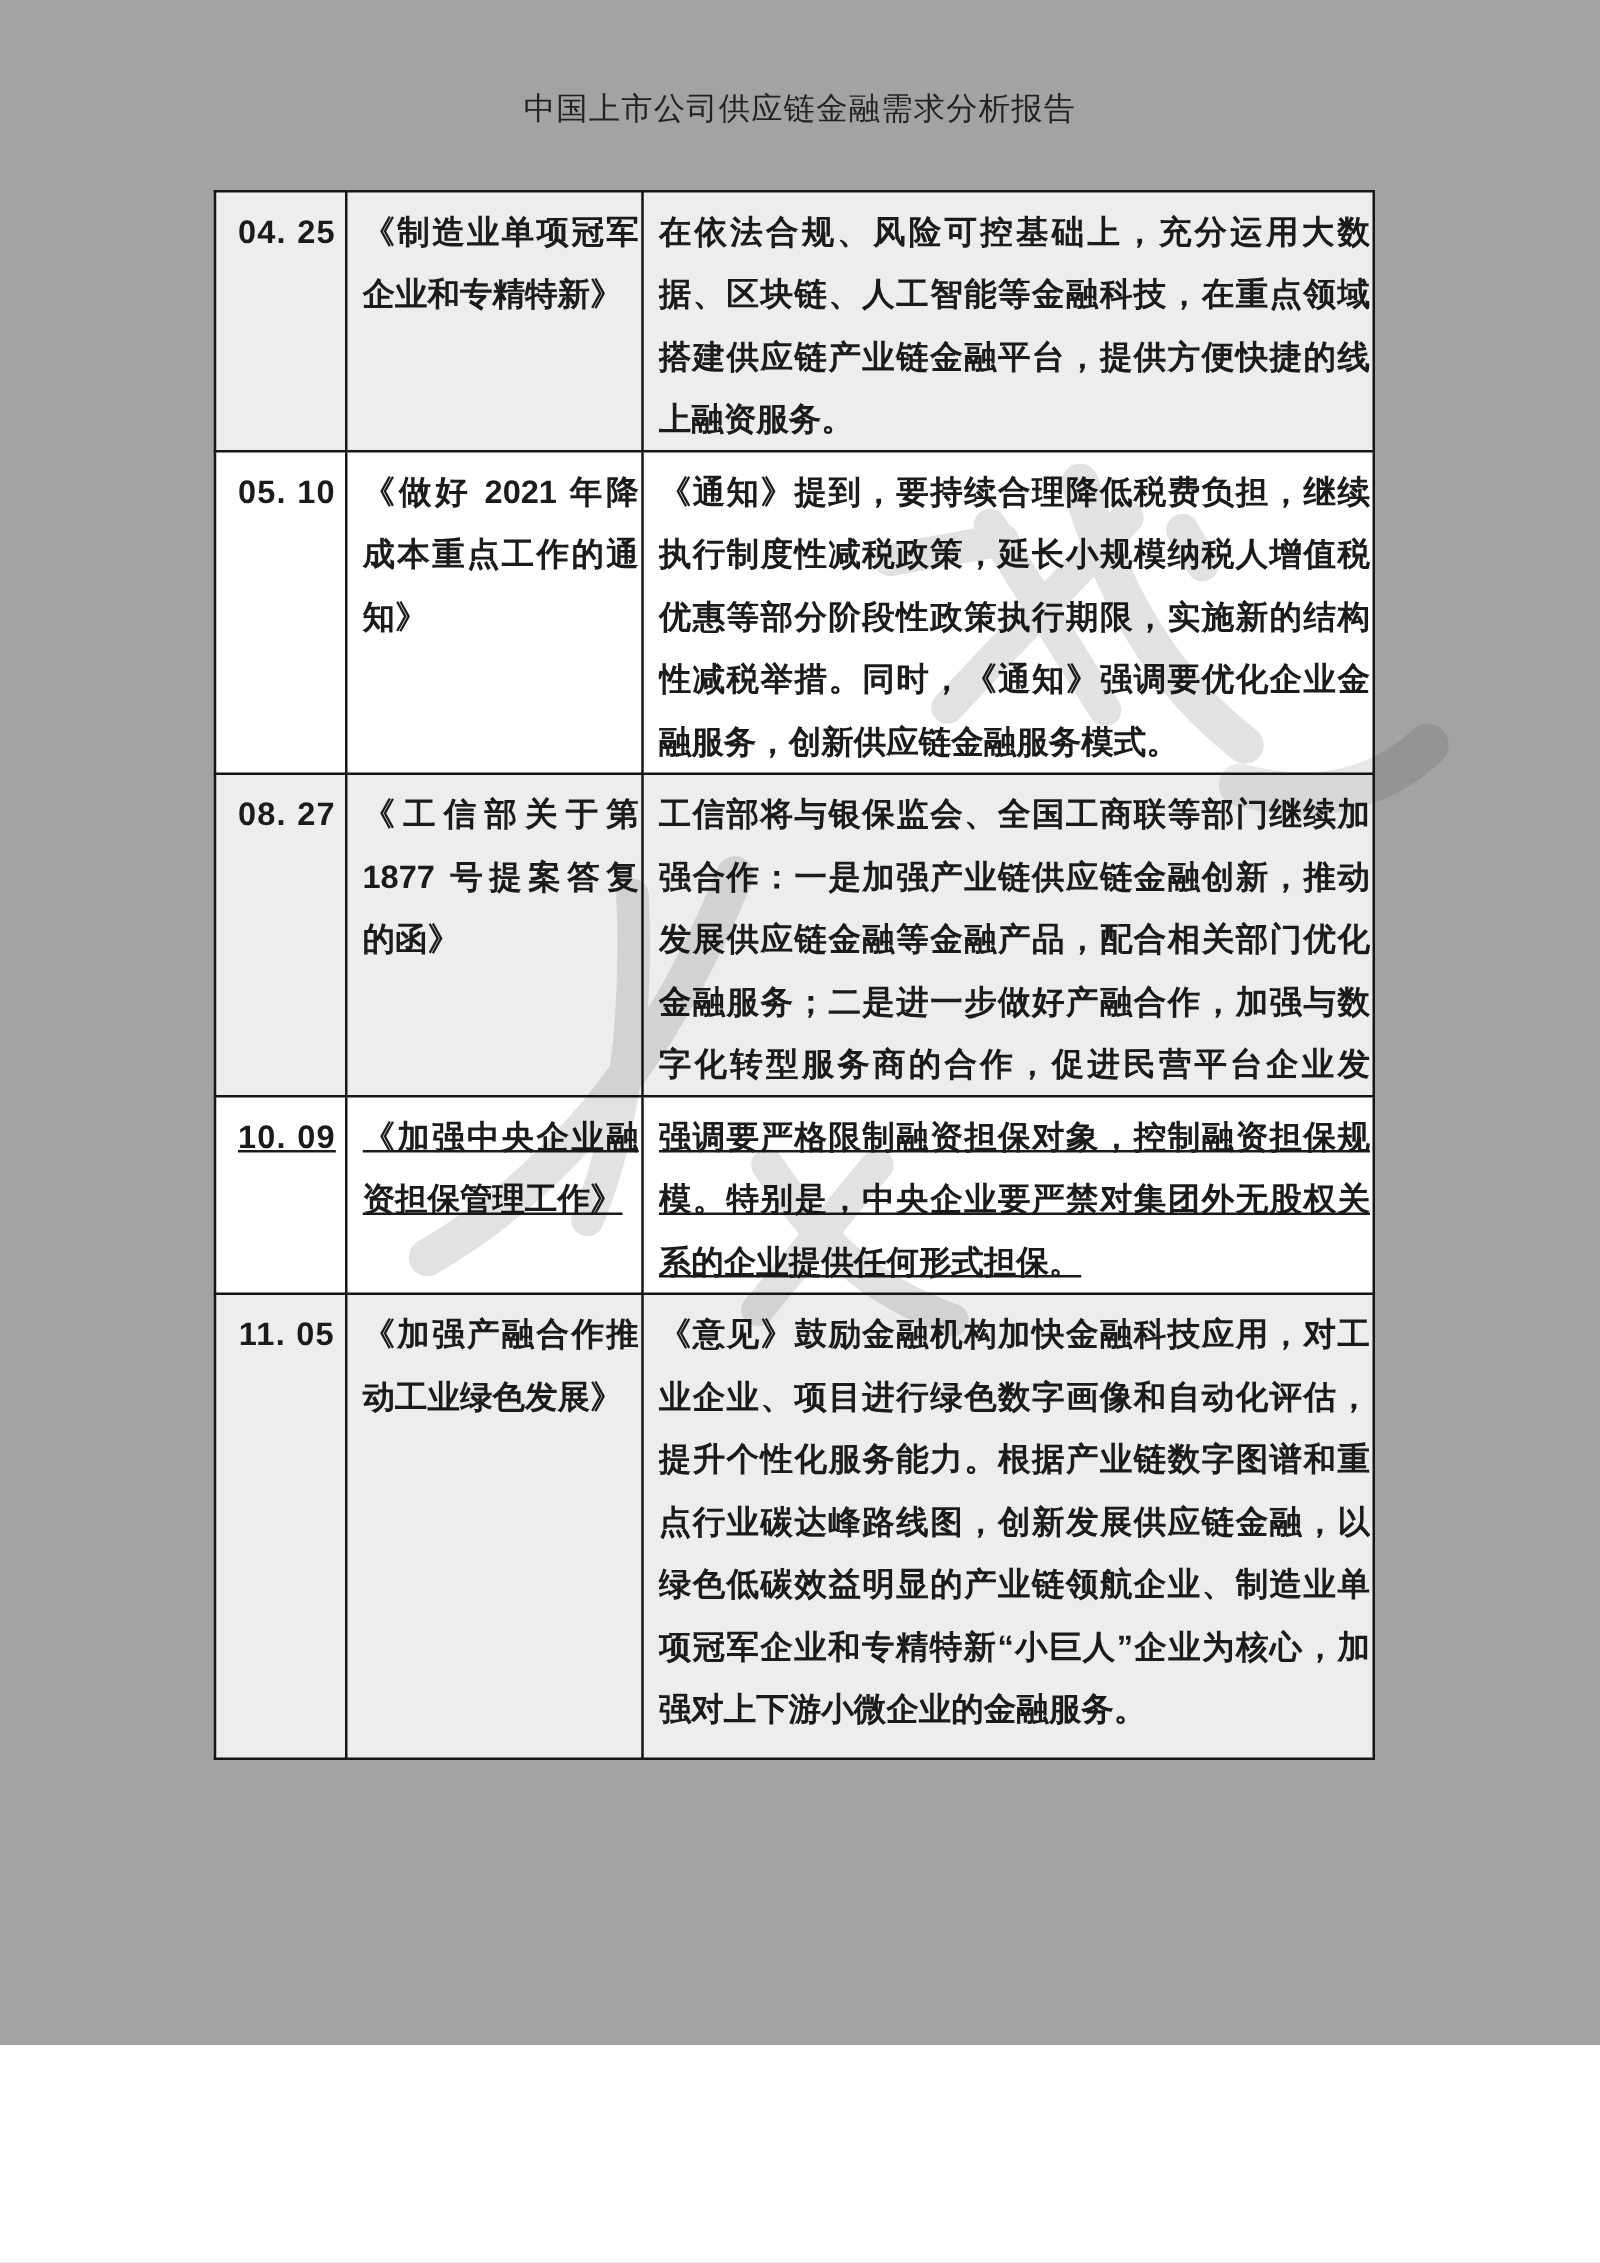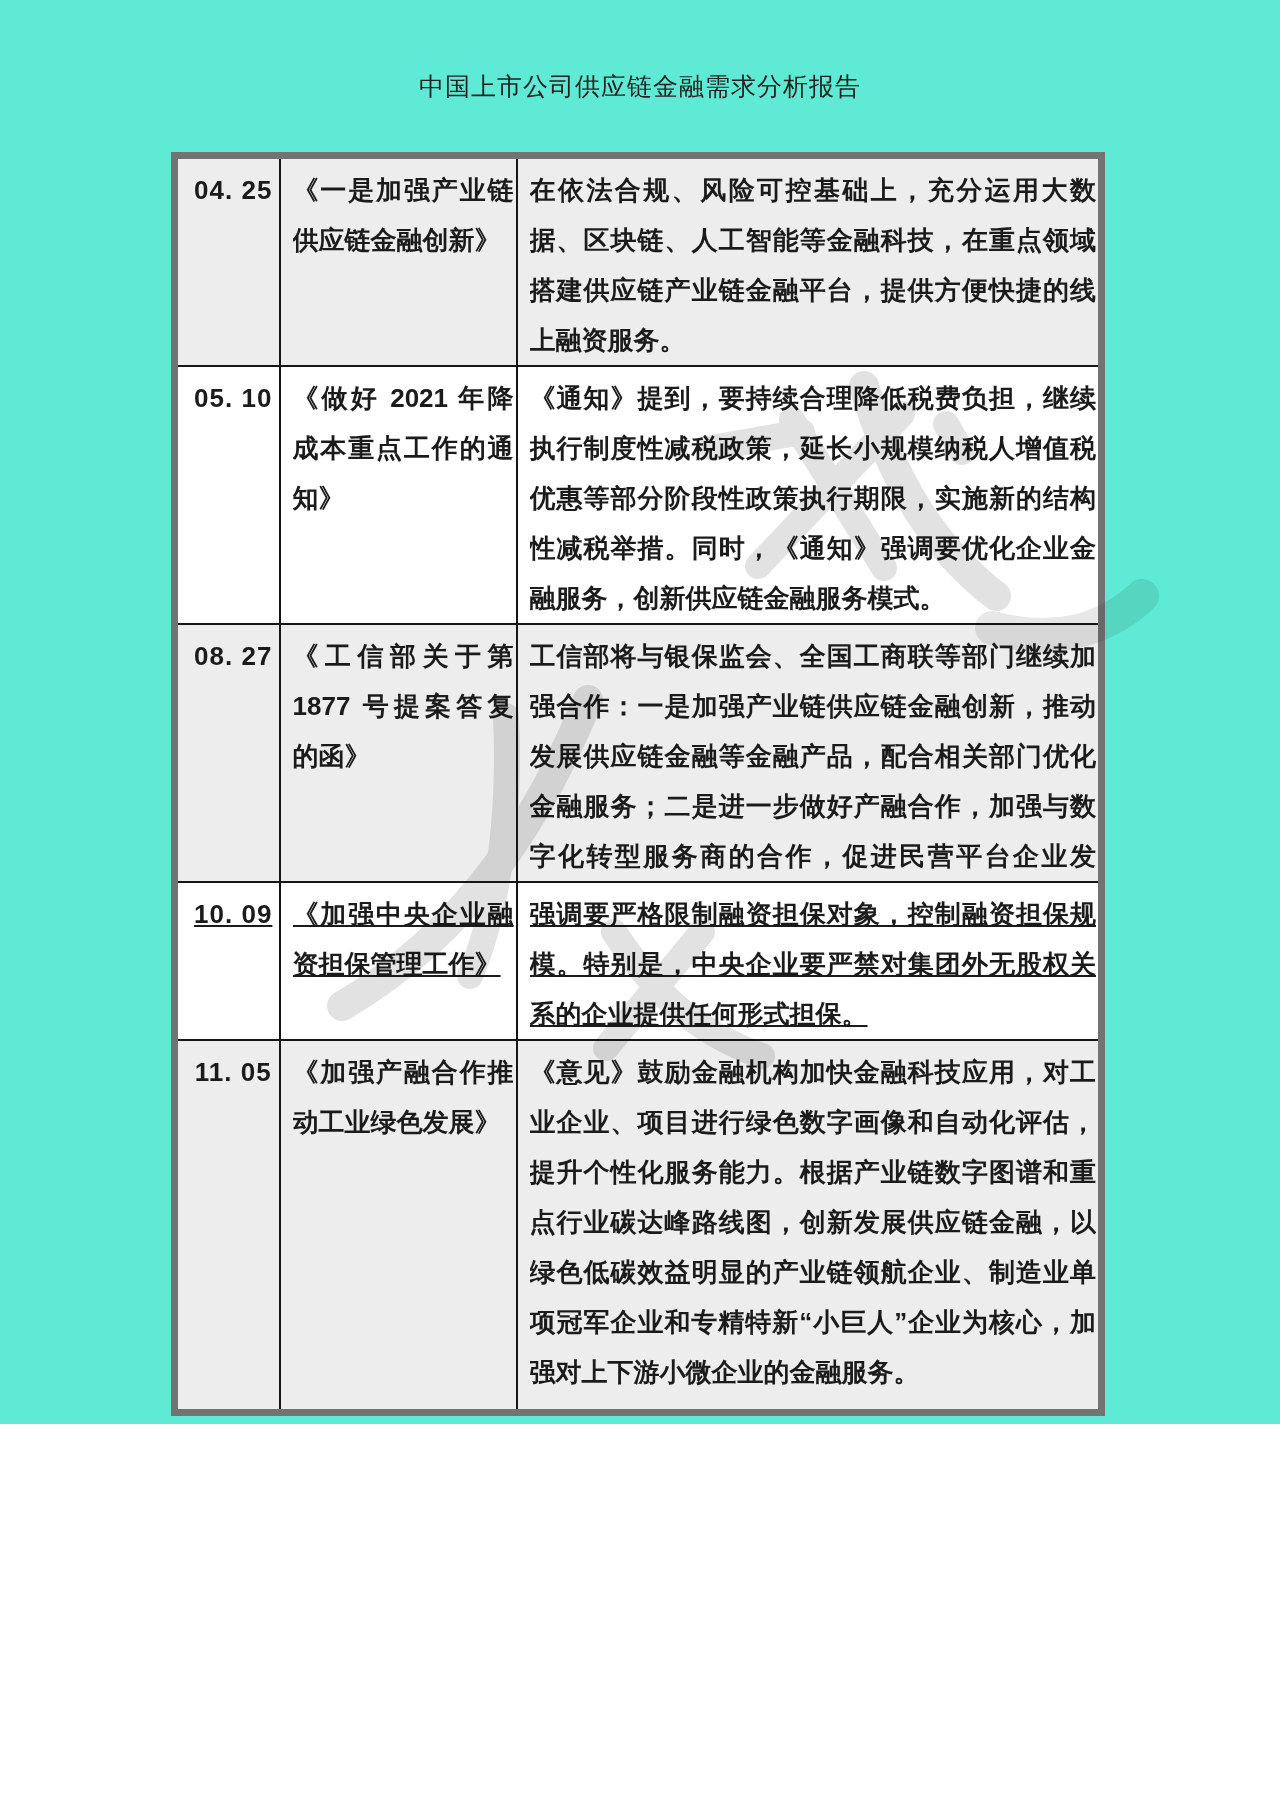--- a/index.html
+++ b/index.html
@@ -1,23 +1,23 @@
 <!DOCTYPE html>
 <html><head>
 <meta charset="utf-8">
 <style>
   html,body{margin:0;padding:0;background:#ffffff;}
-  .page{position:relative;width:1280px;height:1424px;background:#5eead4;overflow:hidden;
+  .page{position:relative;width:1280px;height:1636px;background:#a3a3a3;overflow:hidden;
         font-family:"Liberation Sans",sans-serif;color:#1b1b1b;}
   .doc-title{position:absolute;top:70px;left:0;width:1280px;text-align:center;
              font-family:"Liberation Serif",serif;font-size:25px;font-weight:500;
              letter-spacing:1px;color:#222;}
   table.policy{position:absolute;left:171px;top:152px;width:927px;
                border-collapse:collapse;table-layout:fixed;
-               border:7px solid #737373;}
+               border:1px solid #737373;}
   table.policy td{border:2px solid #161616;vertical-align:top;
                   font-size:26px;line-height:50px;font-weight:600;
                   padding:6px 2px 0 12px;box-sizing:border-box;}
   td.c-date{text-align:center;padding-left:2px;font-weight:500;font-size:25px;
             font-family:"Liberation Sans",sans-serif;letter-spacing:1px;}
   td.c-title{text-align:justify;}
   td.c-desc{text-align:justify;}
   tr.shaded{background:#ededed;}
   tr.plain{background:#ffffff;border-radius:16px;}
   .box{overflow:hidden;}
@@ -44,21 +44,21 @@
       <col style="width:105px">
         <col style="width:237px">
         <col style="width:585px">
     </colgroup>
     <tbody>
       <tr class="r1 shaded">
         <td class="c-date">
             <div class="box">04. 25</div>
           </td>
         <td class="c-title">
-            <div class="box">《一是加强产业链供应链金融创新》</div>
+            <div class="box">《制造业单项冠军企业和专精特新》</div>
           </td>
         <td class="c-desc">
             <div class="box">在依法合规、风险可控基础上，充分运用大数据、区块链、人工智能等金融科技，在重点领域搭建供应链产业链金融平台，提供方便快捷的线上融资服务。</div>
           </td>
       </tr>
       <tr class="r2 plain">
         <td class="c-date">
             <div class="box">05. 10</div>
           </td>
         <td class="c-title">

